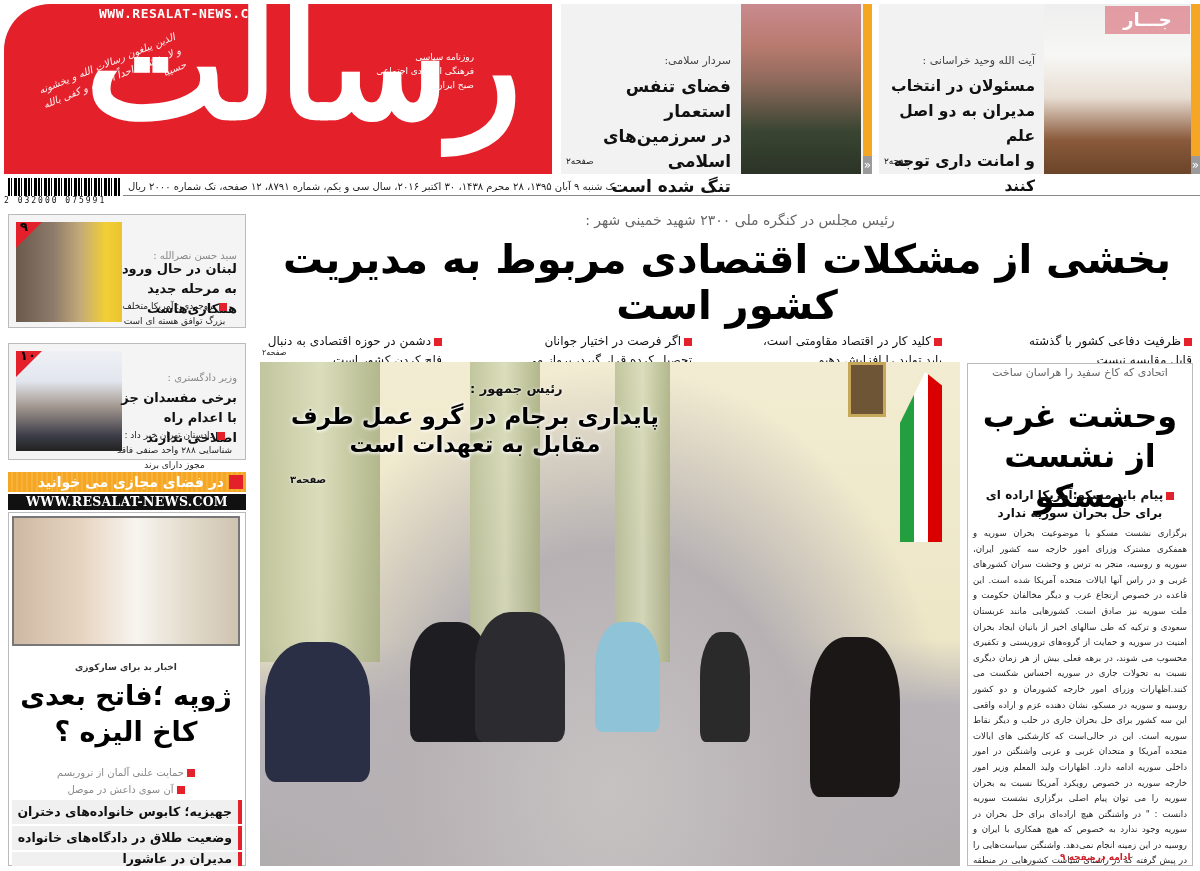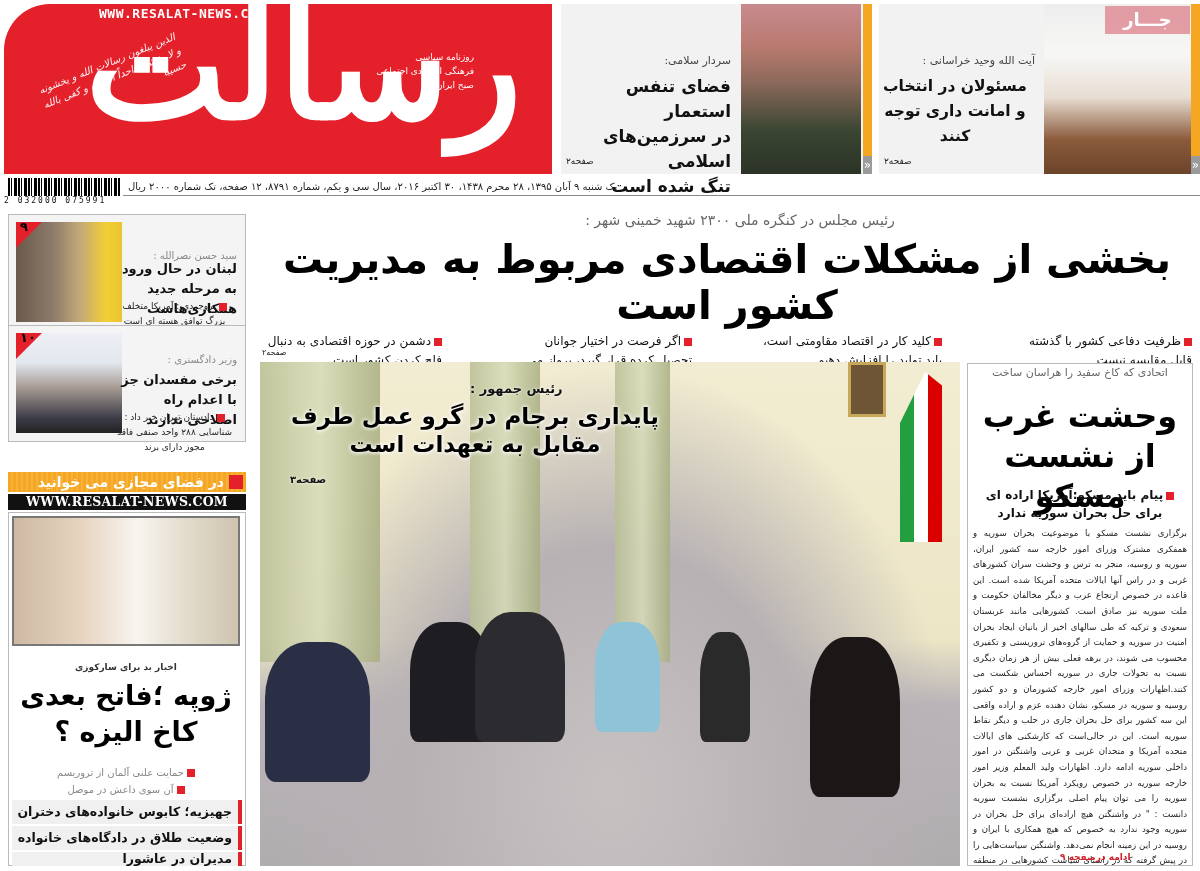--- a/index.html
+++ b/index.html
@@ -63,21 +63,21 @@
   #right-col { left: 967px; top: 363px; width: 226px; height: 503px; border: 1px solid #bbb; background: #fff; }
   #rc-kicker { left: 973px; top: 366px; width: 214px; font-size: 11px; color: #666; text-align: center; }
   #rc-headline { left: 973px; top: 396px; width: 214px; font-weight: bold; font-size: 32px; line-height: 40px; text-align: center; color: #000; }
   #rc-sub { left: 973px; top: 486px; width: 214px; font-weight: bold; font-size: 12px; line-height: 18px; text-align: center; color: #111; }
   #rc-body { left: 973px; top: 526px; width: 214px; font-size: 8.6px; line-height: 15.6px; text-align: justify; color: #222; }
   #rc-continue { left: 1060px; top: 852px; font-size: 9px; font-weight: bold; color: #d0202a; }
 
   
   .lbox { position: absolute; left: 8px; width: 238px; border: 1px solid #bbb; background: #f4f4f4; }
   #lbox-1 { top: 214px; height: 114px; }
-  #lbox-2 { top: 325px; height: 117px; }
+  #lbox-2 { top: 343px; height: 117px; }
   .lbox .lphoto { position: absolute; left: 7px; top: 7px; width: 106px; height: 100px; }
   .lbox .corner { position: absolute; left: 7px; top: 7px; width: 0; height: 0; border-top: 26px solid #e4202a; border-right: 26px solid transparent; }
   .lbox .cnum { position: absolute; left: 11px; top: 4px; font-weight: bold; font-size: 13px; color: #000; }
   .lbox .lkick { position: absolute; right: 8px; font-size: 10px; color: #888; text-align: right; }
   .lbox .lhl { position: absolute; right: 8px; width: 120px; font-weight: bold; font-size: 13px; line-height: 20px; text-align: right; color: #111; }
   .lbox .lsub { position: absolute; right: 8px; width: 125px; font-size: 9px; line-height: 15px; text-align: center; color: #222; }
   #l1-photo { background: linear-gradient(90deg,#6a5a4c 0%,#8d7a6a 35%,#c2a979 60%,#f2cf35 85%,#eac430 100%); }
   #l2-photo { background: linear-gradient(180deg,#eef0f5 0%,#e2e6ee 30%,#a59a92 55%,#3c3c48 85%,#222 100%); }
 
   #online-bar { left: 8px; top: 472px; width: 238px; height: 20px; background: repeating-linear-gradient(90deg,#f5a623 0 3px,#f7b23c 3px 5px); }
@@ -119,22 +119,23 @@
     <div>در سرزمین‌های اسلامی</div>
     <div>تنگ شده است</div>
   </div>
   <div class="page rtl" style="left:5px; top:152px;">صفحه۲</div>
 </div>
 
 <div id="teaser-vahid" class="abs teaser">
   <div class="strip" style="left:312px;"></div>
   <div id="vahid-photo" class="photo"></div>
   <div class="kicker rtl" style="right:165px; top:50px;">آیت الله وحید خراسانی :</div>
-  <div class="hl rtl" style="right:165px; top:70px; width:160px; font-size:15.5px;text-align:center;">
+  <div class="hl rtl" style="right:165px; top:70px; width:160px; font-size:15.5px;">
     <div>مسئولان در انتخاب</div>
+    <div>مدیران به دو اصل علم</div>
     <div>و امانت داری توجه کنند</div>
   </div>
   <div class="page rtl" style="left:5px; top:152px;">صفحه۲</div>
 </div>
 <div id="watermark" class="abs rtl">جـــار</div>
 
 <div id="barcode" class="abs"></div>
 <div id="barcode-num" class="abs">2 032000 075991</div>
 <div id="dateline" class="abs rtl">یک شنبه ۹ آبان ۱۳۹۵، ۲۸ محرم ۱۴۳۸، ۳۰ اکتبر ۲۰۱۶، سال سی و یکم، شماره ۸۷۹۱، ۱۲ صفحه، تک شماره ۲۰۰۰ ریال</div>
 <div id="dateline-rule" class="abs"></div>

